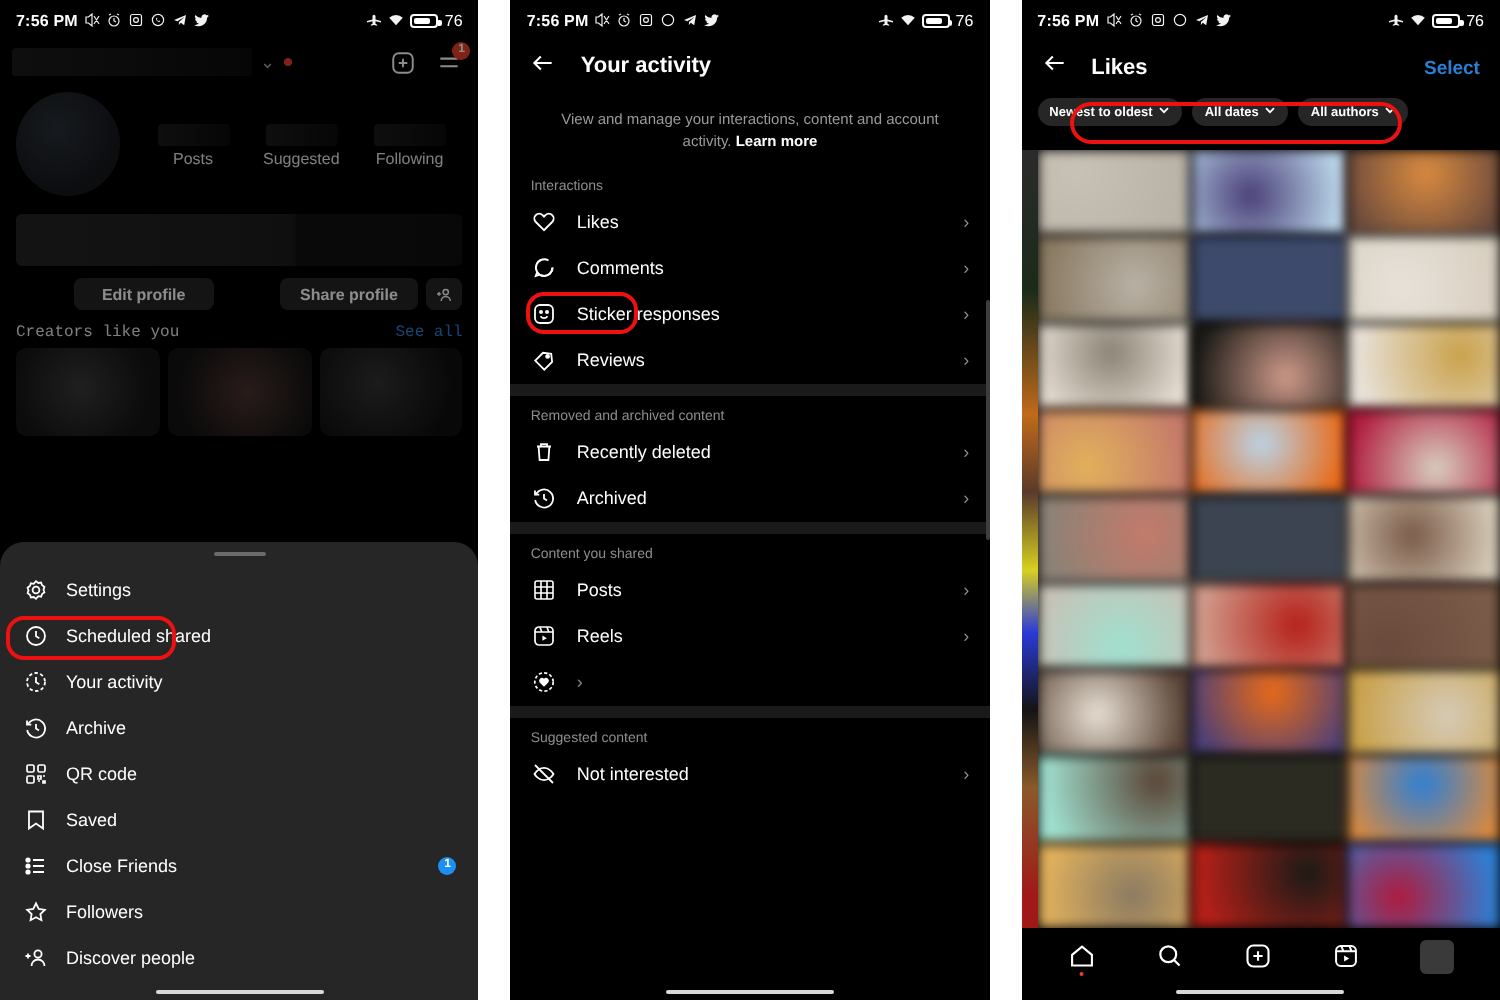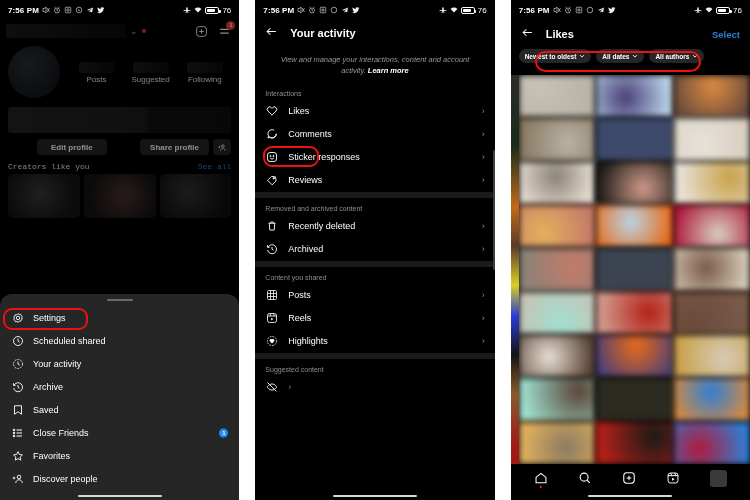--- a/index.html
+++ b/index.html
@@ -75,21 +75,21 @@
   .hl-box { position:absolute; border:2px solid #ee1111; border-radius:9px; pointer-events:none; z-index:30; }
   .navbar-line { position:absolute; bottom:3px; left:50%; transform:translateX(-50%);
     width:84px; height:2.5px; border-radius:2px; background:#d8d8d8; z-index:40; }
 
   
   .p2-top { display:flex; align-items:center; gap:12px; padding:5px 10px 2px; }
   .p2-back { color:#fff; font-size:13px; line-height:1; }
   .p2-title { color:#fff; font-size:11px; font-weight:700; }
   .p2-hero { text-align:center; padding:8px 22px 6px; }
   .p2-h1 { color:#fff; font-size:11.5px; font-weight:700; line-height:1.35; }
-  .p2-sub { color:#9a9a9a; font-size:7.5px; line-height:1.45; margin-top:5px;font-style:italic; }
+  .p2-sub { color:#9a9a9a; font-size:7.5px; line-height:1.45; margin-top:5px; }
   .p2-sub b { color:#fff; font-weight:700; }
   .sect-gap { height:6px; background:#1a1a1a; }
   .sect-hd { color:#8e8e8e; font-size:7px; padding:7px 10px 3px; }
   .lrow { display:flex; align-items:center; gap:10px; padding:5px 10px; position:relative; }
   .lrow .lico { width:13px; height:13px; color:#fff; display:flex; align-items:center; justify-content:center; flex:0 0 auto; }
   .lrow .llab { color:#fff; font-size:9px; flex:1; }
   .lrow .lchev { color:#8e8e8e; font-size:9px; }
   .scrollbar2 { position:absolute; right:0; top:150px; width:2px; height:120px; background:#3d3d3d; border-radius:2px; z-index:50; }
 
   
@@ -259,20 +259,31 @@
         <span class="mico">
             <svg width="12" height="12" viewBox="0 0 24 24" fill="none" stroke="#fff" stroke-width="1.8">
               <path d="M4 8.5A9 9 0 1 1 3.2 14"></path>
               <path d="M3 4.4v4.3h4.3"></path>
               <path d="M12 8v4.6l3 1.8"></path>
             </svg>
           </span>
         <span class="mlab">Archive</span>
       </div>
 
+      <div class="mrow">
+        <span class="mico">
+            <svg width="12" height="12" viewBox="0 0 24 24" fill="none" stroke="#fff" stroke-width="1.7">
+              <rect x="3" y="3" width="7" height="7" rx="1.6"></rect>
+              <rect x="14" y="3" width="7" height="7" rx="1.6"></rect>
+              <rect x="3" y="14" width="7" height="7" rx="1.6"></rect>
+              <path d="M14 14h3v3h-3zM19 19h2v2h-2zM14 19h2M19 14h2"></path>
+            </svg>
+          </span>
+        <span class="mlab">QR code</span>
+      </div>
 
       <div class="mrow">
         <span class="mico">
             <svg width="12" height="12" viewBox="0 0 24 24" fill="none" stroke="#fff" stroke-width="1.8">
               <path d="M5 3.5h14v17l-7-5-7 5z"></path>
             </svg>
           </span>
         <span class="mlab">Saved</span>
       </div>
 
@@ -288,21 +299,21 @@
         <span class="mlab">Close Friends</span>
         <span class="mbadge">1</span>
       </div>
 
       <div class="mrow">
         <span class="mico">
             <svg width="12" height="12" viewBox="0 0 24 24" fill="none" stroke="#fff" stroke-width="1.8">
               <path d="m12 3.3 2.7 5.6 6.1.9-4.4 4.3 1 6.1-5.4-2.9-5.4 2.9 1-6.1L3.2 9.8l6.1-.9z"></path>
             </svg>
           </span>
-        <span class="mlab">Favorites</span>
+        <span class="mlab">Followers</span>
       </div>
 
       <div class="mrow">
         <span class="mico">
             <svg width="12" height="12" viewBox="0 0 24 24" fill="none" stroke="#fff" stroke-width="1.8">
               <circle cx="14" cy="8" r="3.6"></circle>
               <path d="M7.5 20c0-3.6 2.9-6.5 6.5-6.5S20.5 16.4 20.5 20M4 7.5v5M1.5 10h5"></path>
             </svg>
           </span>
         <span class="mlab">Discover people</span>
@@ -460,34 +471,34 @@
       <span class="llab">Reels</span>
       <span class="lchev">›</span>
     </div>
     <div class="lrow">
       <span class="lico">
           <svg width="12" height="12" viewBox="0 0 24 24" fill="none" stroke="#fff" stroke-width="1.7" stroke-dasharray="3.2 2.2">
             <circle cx="12" cy="12" r="9.2"></circle>
             <path d="M12 16.8 7.6 12.4a2.9 2.9 0 0 1 4.4-3.7 2.9 2.9 0 0 1 4.4 3.7z" fill="#fff" stroke="none"></path>
           </svg>
         </span>
-      <span class="llab">Highlights</span>
       <span class="lchev">›</span>
     </div>
 
     <div class="sect-gap"></div>
 
     <div class="sect-hd">Suggested content</div>
     <div class="lrow">
       <span class="lico">
           <svg width="12" height="12" viewBox="0 0 24 24" fill="none" stroke="#fff" stroke-width="1.8">
             <path d="M2.5 12S6.3 5.8 12 5.8 21.5 12 21.5 12 17.7 18.2 12 18.2 2.5 12 2.5 12z"></path>
             <path d="M3 3l18 18"></path>
           </svg>
         </span>
+      <span class="llab">Not interested</span>
       <span class="lchev">›</span>
     </div>
 
     <div class="scrollbar2"></div>
 
     <div class="hl-box" style="left:8px; top:146px; width:56px; height:21px;"></div>
 
     <div class="navbar-line"></div>
   </div>
 

